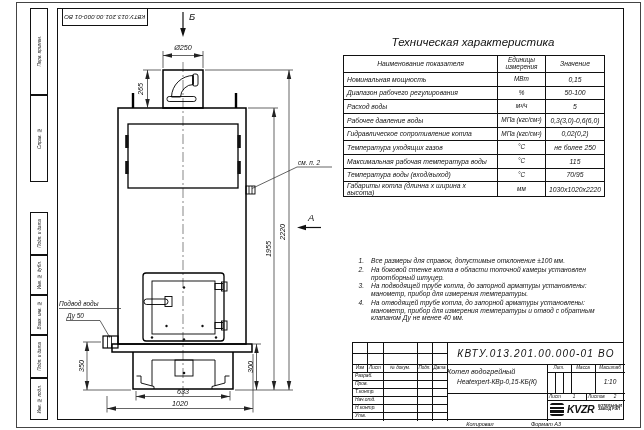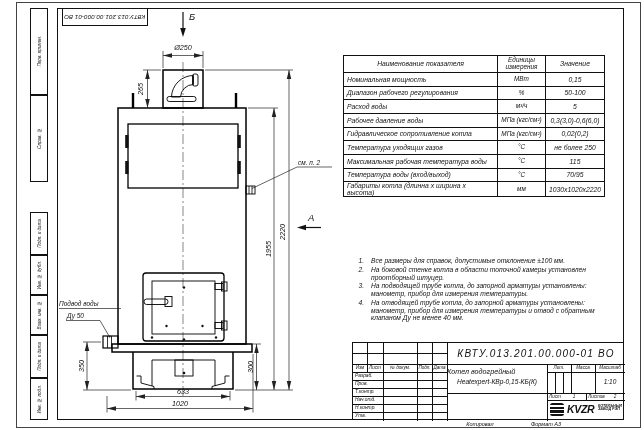--- a/index.html
+++ b/index.html
@@ -179,20 +179,21 @@
       <text x="183" y="394" text-anchor="middle">633</text>
       <text x="180" y="406" text-anchor="middle">1020</text>
       <text x="189" y="20" class="vt">Б</text>
       <text x="308" y="221" class="vt">А</text>
       <text x="298" y="164.5" class="sm">см. п. 2</text>
       <text x="59" y="306" class="sm">Подвод воды</text>
       <text x="67" y="318" class="sm">Ду 50</text>
     </g>
   </svg>
 
+  <div class="ttl">Техническая характеристика</div>
   <div class="spec">
     <div class="cell h c1">Наименование показателя</div>
     <div class="cell h c2">Единицы измерения</div>
     <div class="cell h c3">Значение</div>
     <div class="cell c1">Номинальная мощность</div>
     <div class="cell c2">МВт</div>
     <div class="cell c3">0,15</div>
     <div class="cell c1">Диапазон рабочего регулирования</div>
     <div class="cell c2">%</div>
     <div class="cell c3">50-100</div>

